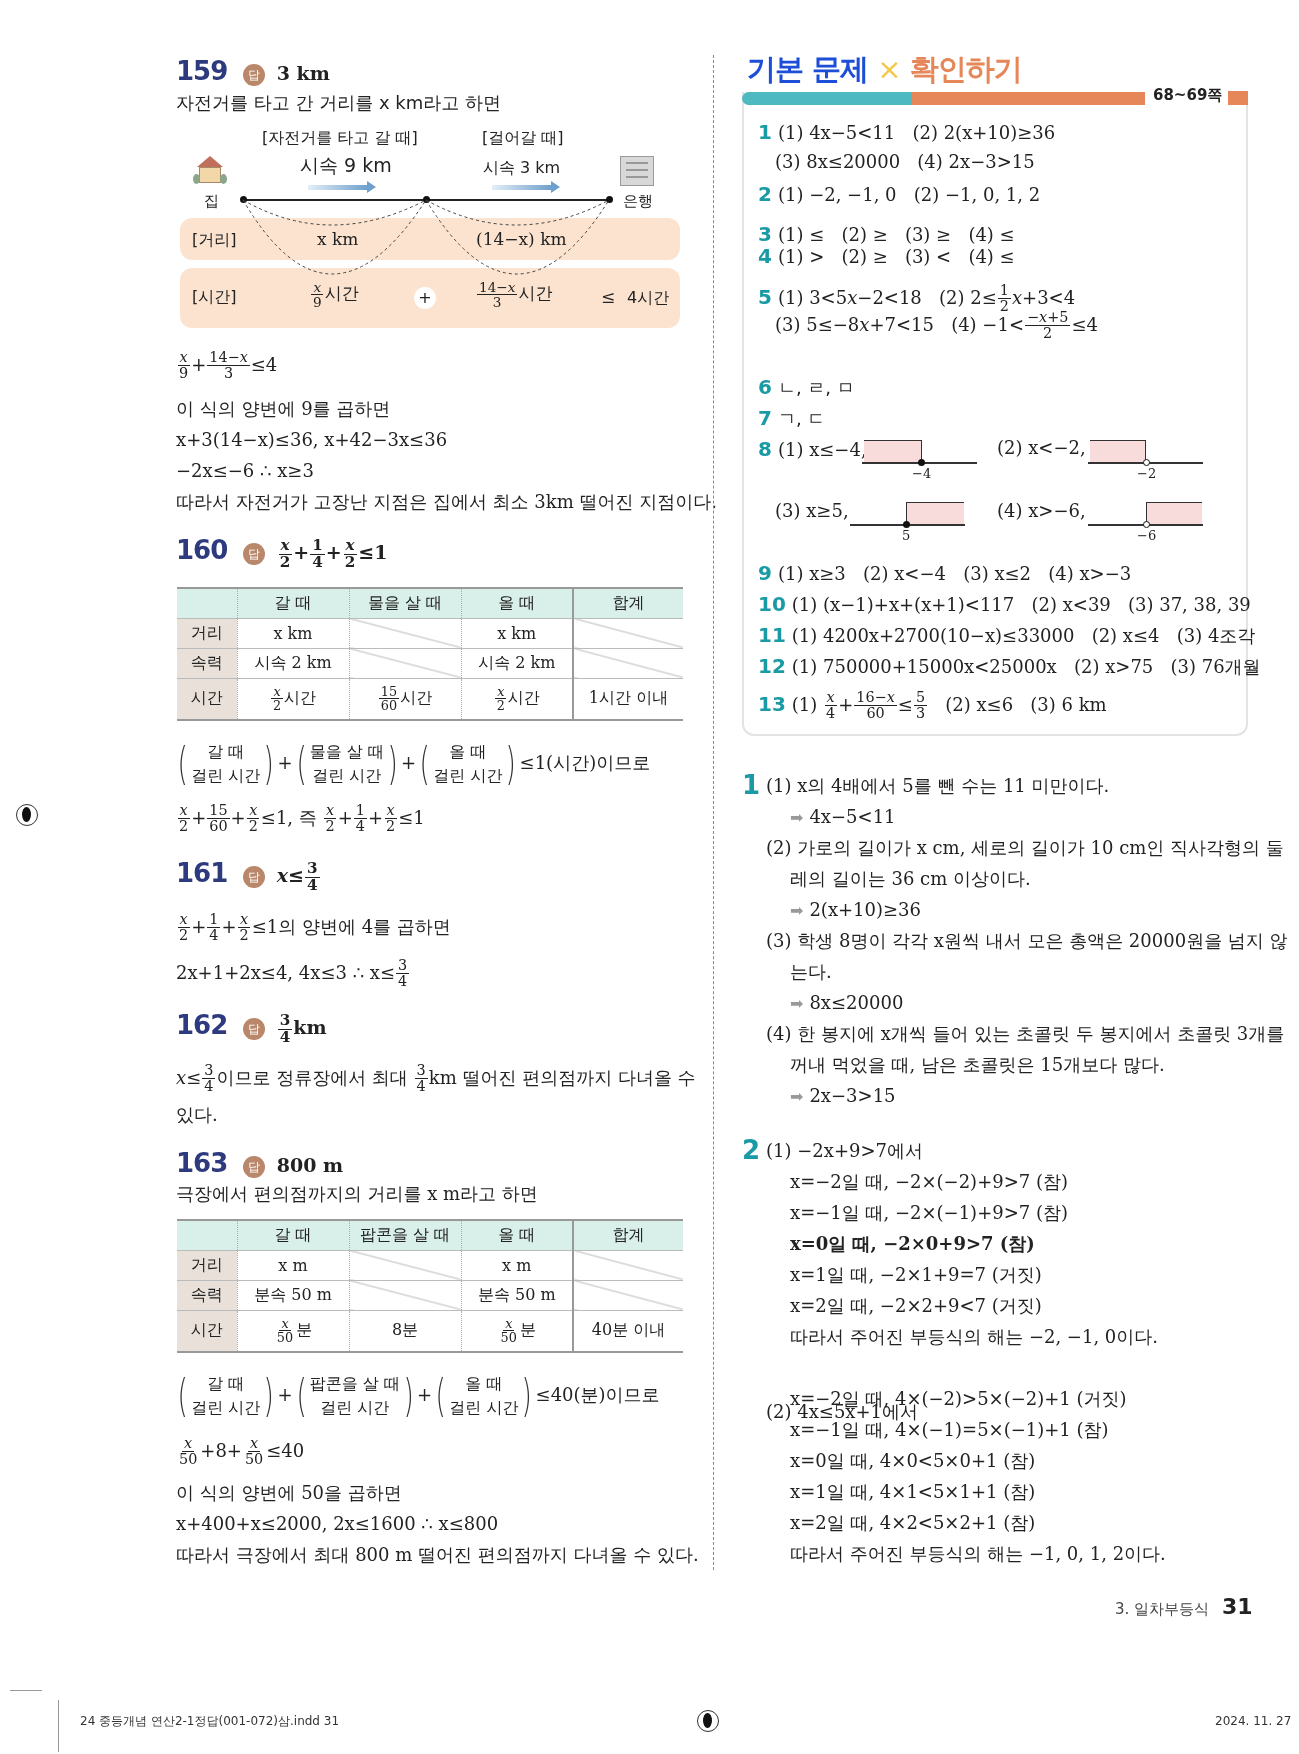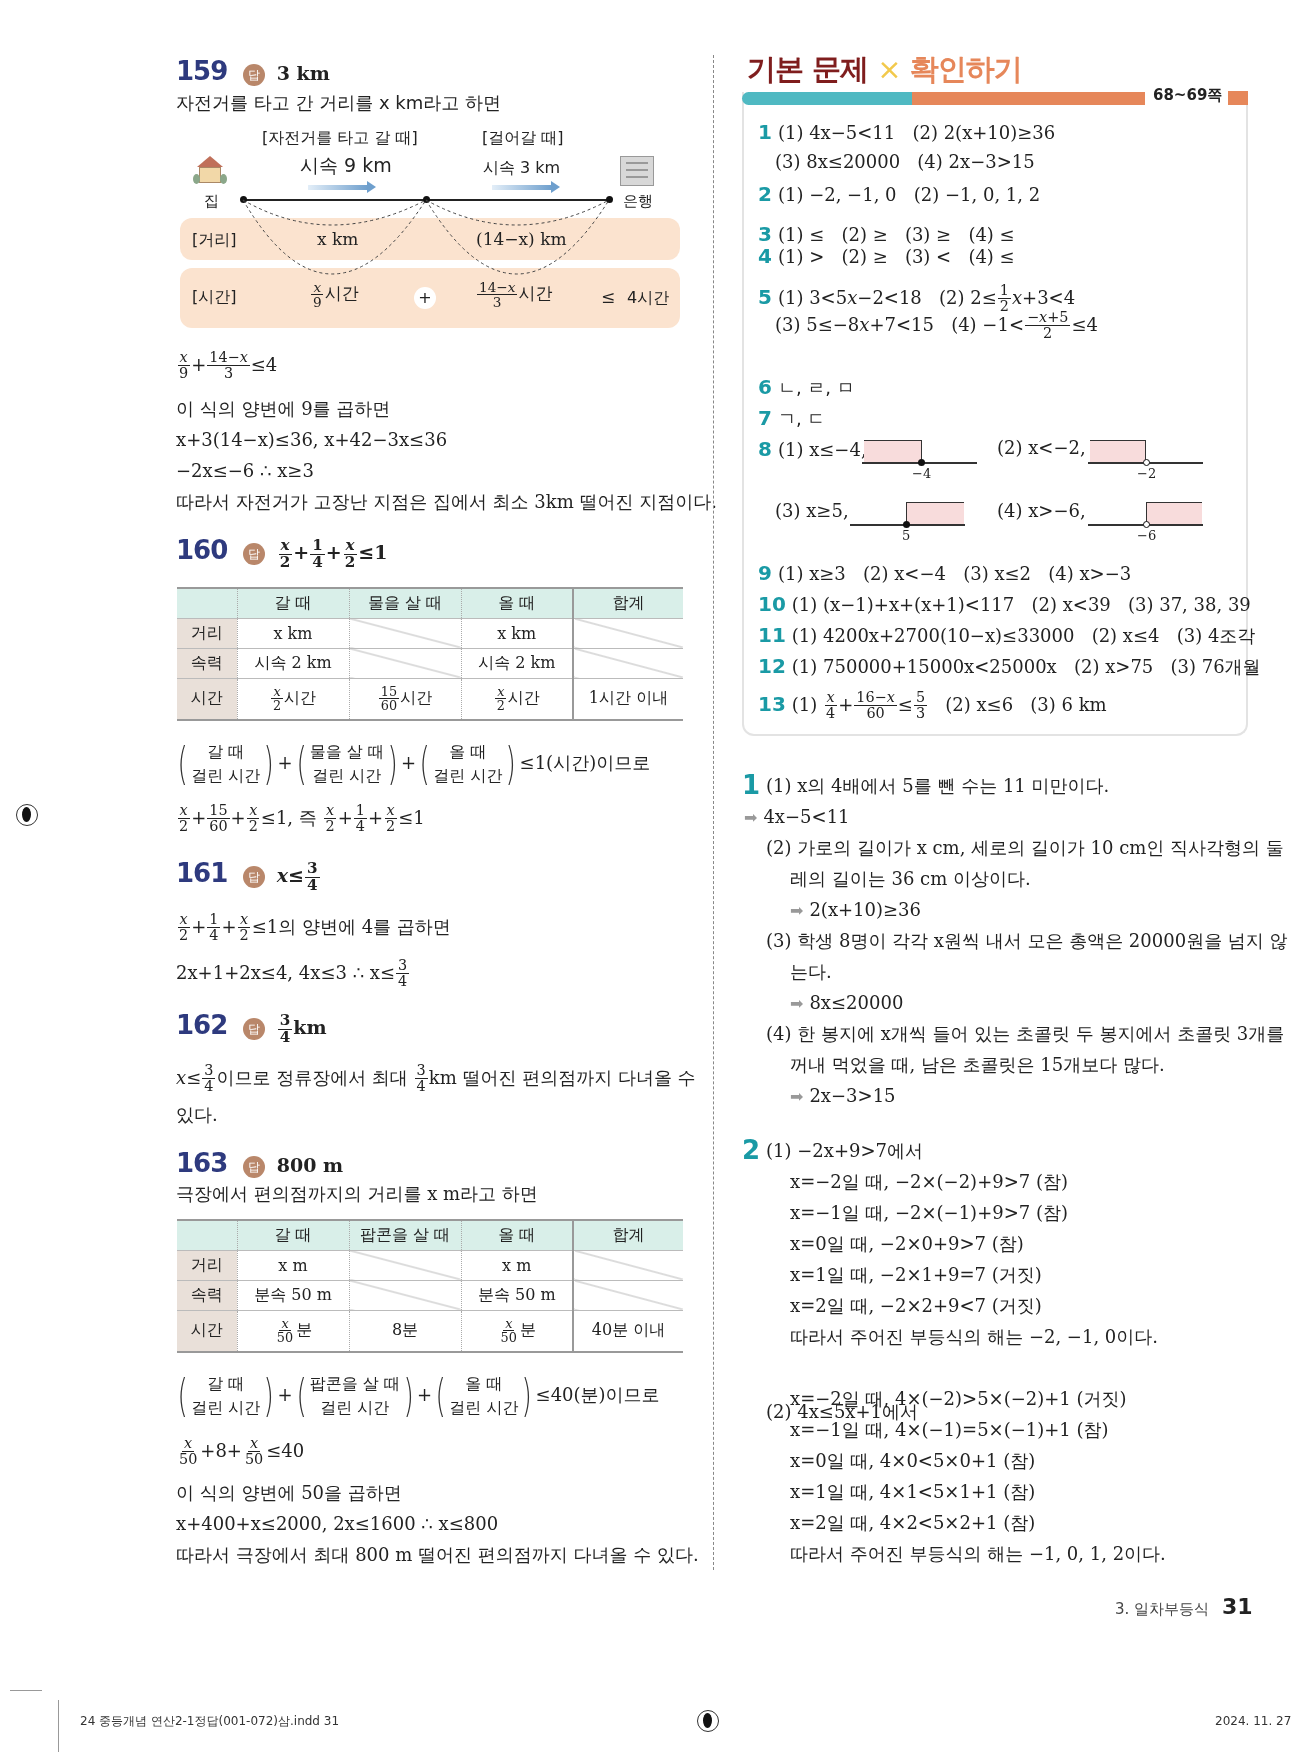--- a/index.html
+++ b/index.html
@@ -369,21 +369,21 @@
   </div>
   <div class="line" style="left:176px; top:1482px;">이 식의 양변에 50을 곱하면</div>
   <div class="line" style="left:176px; top:1513px;">x+400+x≤2000, 2x≤1600        ∴ x≤800</div>
   <div class="line" style="left:176px; top:1544px;">따라서 극장에서 최대 800 m 떨어진 편의점까지 다녀올 수 있다.</div>
 </div>
 
 <div class="vdivider"></div>
 
 <div>
   <div class="rp-title">
-    <span style="color:#7f1d1d;">기본 문제</span>
+    <span style="color:#1d4ed8;">기본 문제</span>
     <span style="color:#f2c94c; font-weight:normal;">×</span>
     <span style="color:#e6875a;">확인하기</span>
   </div>
   <div class="rp-box"></div>
   <div class="bar-orange"></div>
   <div class="bar-teal"></div>
   <div class="pagerange">68~69쪽</div>
   <div class="bar-orange-tip"></div>
 
   <div class="line" style="left:758px; top:120px;">
@@ -471,36 +471,36 @@
         <span class="n">16−<i class="v">x</i></span>
         <span class="d">60</span>
       </span>≤<span class="frac">
         <span class="n">5</span>
         <span class="d">3</span>
       </span>&nbsp;&nbsp;&nbsp;<span>(2) x≤6</span>&nbsp;&nbsp;&nbsp;<span>(3) 6 km</span>
   </div>
 
   <div class="line rbig" style="left:742px; top:770px;">1</div>
   <div class="line" style="left:766px; top:775px;">(1) x의 4배에서 5를 뺀 수는 11 미만이다.</div>
-  <div class="line" style="left:744px; top:806px;"><span class="garrow">➡</span><span>4x−5&lt;11</span></div>
+  <div class="line" style="left:790px; top:806px;"><span class="garrow">➡</span><span>4x−5&lt;11</span></div>
   <div class="line" style="left:766px; top:837px;">(2) 가로의 길이가 x cm, 세로의 길이가 10 cm인 직사각형의 둘</div>
   <div class="line" style="left:790px; top:868px;">레의 길이는 36 cm 이상이다.</div>
   <div class="line" style="left:790px; top:899px;"><span class="garrow">➡</span><span>2(x+10)≥36</span></div>
   <div class="line" style="left:766px; top:930px;">(3) 학생 8명이 각각 x원씩 내서 모은 총액은 20000원을 넘지 않</div>
   <div class="line" style="left:790px; top:961px;">는다.</div>
   <div class="line" style="left:790px; top:992px;"><span class="garrow">➡</span><span>8x≤20000</span></div>
   <div class="line" style="left:766px; top:1023px;">(4) 한 봉지에 x개씩 들어 있는 초콜릿 두 봉지에서 초콜릿 3개를</div>
   <div class="line" style="left:790px; top:1054px;">꺼내 먹었을 때, 남은 초콜릿은 15개보다 많다.</div>
   <div class="line" style="left:790px; top:1085px;"><span class="garrow">➡</span><span>2x−3&gt;15</span></div>
 
   <div class="line rbig" style="left:742px; top:1135px;">2</div>
   <div class="line" style="left:766px; top:1140px;">(1) −2x+9&gt;7에서</div>
   <div class="line" style="left:790px; top:1171px;">x=−2일 때, −2×(−2)+9&gt;7   (참)</div>
   <div class="line" style="left:790px; top:1202px;">x=−1일 때, −2×(−1)+9&gt;7   (참)</div>
-  <div class="line" style="left:790px; top:1233px;">x=0일 때, −2×0+9&gt;7   (참)</div>
+  <div class="line" style="left:790px; top:1233px;font-weight:bold;">x=0일 때, −2×0+9&gt;7   (참)</div>
   <div class="line" style="left:790px; top:1264px;">x=1일 때, −2×1+9=7   (거짓)</div>
   <div class="line" style="left:790px; top:1295px;">x=2일 때, −2×2+9&lt;7   (거짓)</div>
   <div class="line" style="left:790px; top:1326px;">따라서 주어진 부등식의 해는 −2, −1, 0이다.</div>
   <div class="line" style="left:766px; top:1357px;margin-top:44px;">(2) 4x≤5x+1에서</div>
   <div class="line" style="left:790px; top:1388px;">x=−2일 때, 4×(−2)&gt;5×(−2)+1   (거짓)</div>
   <div class="line" style="left:790px; top:1419px;">x=−1일 때, 4×(−1)=5×(−1)+1   (참)</div>
   <div class="line" style="left:790px; top:1450px;">x=0일 때, 4×0&lt;5×0+1   (참)</div>
   <div class="line" style="left:790px; top:1481px;">x=1일 때, 4×1&lt;5×1+1   (참)</div>
   <div class="line" style="left:790px; top:1512px;">x=2일 때, 4×2&lt;5×2+1   (참)</div>
   <div class="line" style="left:790px; top:1543px;">따라서 주어진 부등식의 해는 −1, 0, 1, 2이다.</div>

